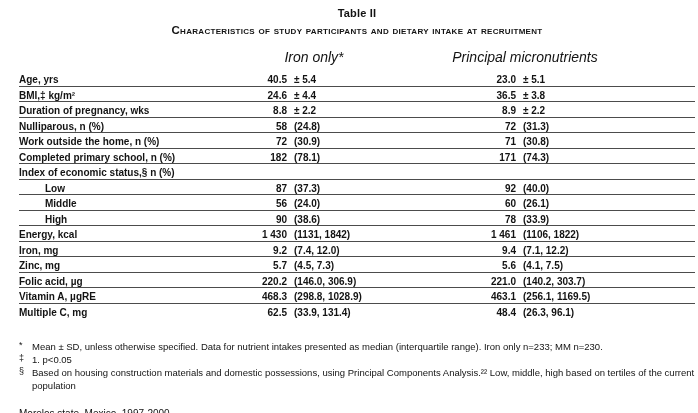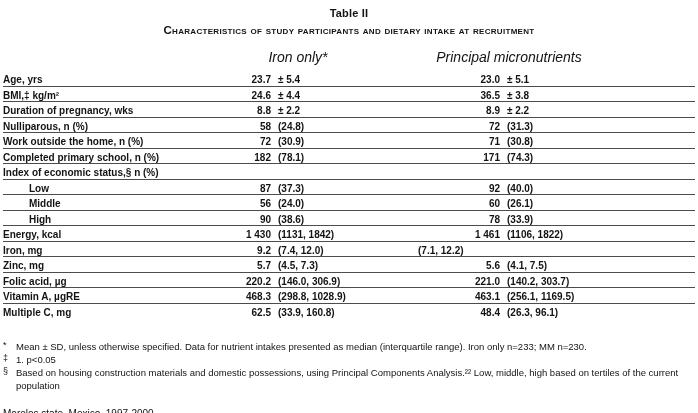--- a/index.html
+++ b/index.html
@@ -5,21 +5,21 @@
   html,body { margin:0; padding:0; background:#fff; }
   #page {
     position:relative;
     width:698px; height:413px;
     background:#fff;
     color:#131313;
     font-family:"Liberation Sans", sans-serif;
     font-size:10px;
     overflow:hidden;
     box-sizing:border-box;
-    padding:5px 3px 0 3px;
+    padding:5px 3px 0 19px;
   }
   .title {
     text-align:center;
     font-weight:bold;
     font-size:11px;
     letter-spacing:0.2px;
     margin-top:2px;
   }
   .subtitle {
     text-align:center;
@@ -69,21 +69,21 @@
   <div class="subtitle">Characteristics of study participants and dietary intake at recruitment</div>
 
   <div class="colheads">
     <span class="h-iron">Iron only*</span>
     <span class="h-mm">Principal micronutrients</span>
   </div>
 
   <div class="tbody">
       <div class="trow">
       <span class="lbl">Age, yrs</span>
-      <span class="num">23.7</span>
+      <span class="num">40.5</span>
       <span class="paren">± 5.4</span>
       <span class="num">23.0</span>
       <span class="paren">± 5.1</span>
     </div>
       <div class="trow">
       <span class="lbl">BMI,‡ kg/m²</span>
       <span class="num">24.6</span>
       <span class="paren">± 4.4</span>
       <span class="num">36.5</span>
       <span class="paren">± 3.8</span>
@@ -148,20 +148,21 @@
       <span class="lbl">Energy, kcal</span>
       <span class="num">1 430</span>
       <span class="paren">(1131, 1842)</span>
       <span class="num">1 461</span>
       <span class="paren">(1106, 1822)</span>
     </div>
       <div class="trow">
       <span class="lbl">Iron, mg</span>
       <span class="num">9.2</span>
       <span class="paren">(7.4, 12.0)</span>
+      <span class="num">9.4</span>
       <span class="paren">(7.1, 12.2)</span>
     </div>
       <div class="trow">
       <span class="lbl">Zinc, mg</span>
       <span class="num">5.7</span>
       <span class="paren">(4.5, 7.3)</span>
       <span class="num">5.6</span>
       <span class="paren">(4.1, 7.5)</span>
     </div>
       <div class="trow">
@@ -174,21 +175,21 @@
       <div class="trow">
       <span class="lbl">Vitamin A, µgRE</span>
       <span class="num">468.3</span>
       <span class="paren">(298.8, 1028.9)</span>
       <span class="num">463.1</span>
       <span class="paren">(256.1, 1169.5)</span>
     </div>
       <div class="trow">
       <span class="lbl">Multiple C, mg</span>
       <span class="num">62.5</span>
-      <span class="paren">(33.9, 160.8)</span>
+      <span class="paren">(33.9, 131.4)</span>
       <span class="num">48.4</span>
       <span class="paren">(26.3, 96.1)</span>
     </div>
     </div>
 
   <div class="footnotes">
     <div class="footnote">
       <span class="fn-marker">*</span>
       <span class="fn-text">Mean ± SD, unless otherwise specified. Data for nutrient intakes presented as median (interquartile range). Iron only n=233; MM n=230.</span>
     </div>

